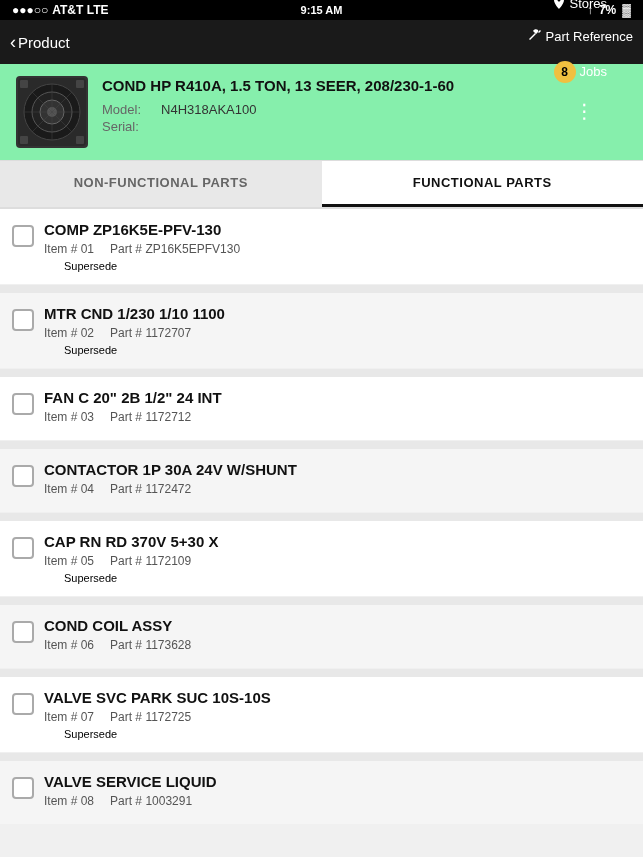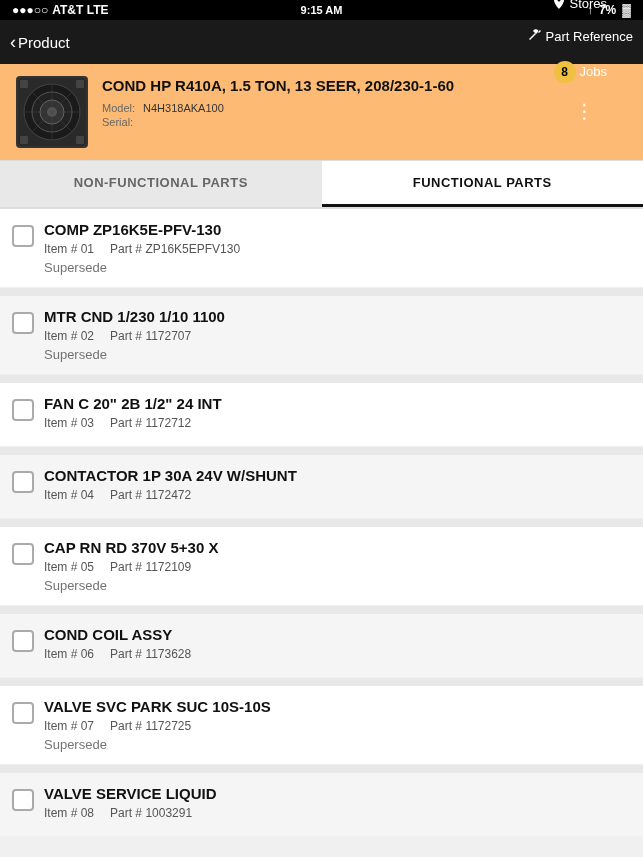--- a/index.html
+++ b/index.html
@@ -65,21 +65,21 @@
       display: flex;
       align-items: center;
       justify-content: center;
       font-size: 12px;
       font-weight: 700;
     }
     .nav-more { font-size: 20px; color: #fff; cursor: pointer; margin-left: 8px; }
 
     
     .product-header {
-      background: #fdba74;
+      background: #86efac;
       padding: 12px 16px;
       display: flex;
       align-items: flex-start;
       gap: 14px;
       border-bottom: 1px solid #ddd;
     }
     .product-image {
       width: 72px;
       height: 72px;
       background: #333;
@@ -92,21 +92,21 @@
     }
     .ac-unit-svg { width: 68px; height: 68px; }
     .product-info { flex: 1; }
     .product-title {
       font-size: 15px;
       font-weight: 700;
       color: #111;
       margin-bottom: 6px;
       line-height: 1.3;
     }
-    .product-meta { font-size: 11px; color: #333; margin-bottom: 2px; display: flex; gap: 8px; }
+    .product-meta { font-size: 13px; color: #333; margin-bottom: 2px; display: flex; gap: 20px; }
     .product-meta-label { color: #666; }
 
     
     .tabs-container {
       display: flex;
       background: #fff;
       border-bottom: 2px solid #ddd;
     }
     .tab {
       flex: 1;
@@ -163,24 +163,25 @@
       margin-bottom: 4px;
     }
     .part-meta {
       display: flex;
       gap: 16px;
       font-size: 12px;
       color: #555;
       margin-bottom: 4px;
     }
     .part-supersede {
-      font-size: 13px;
-      color: #737373;
+      font-size: 11px;
+      color: #000000;
       cursor: pointer;
       margin-top: 2px;
+      margin-left: 20px;
     }
     .part-separator { height: 8px; background: #e8e8e8; }
   </style>
 </head>
 <body>
 
 <div class="status-bar">
   <div class="status-bar-left">
     <span>●●●○○</span>
     <span>AT&amp;T  LTE</span>

